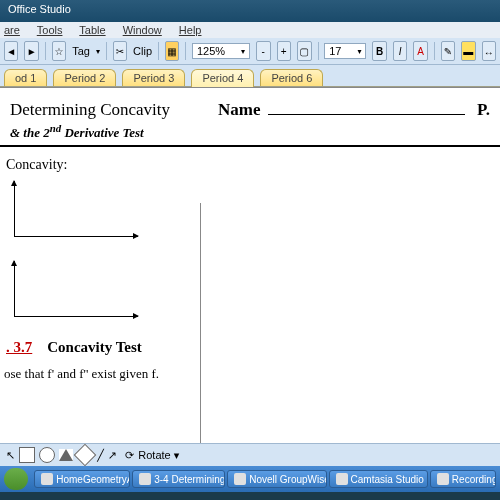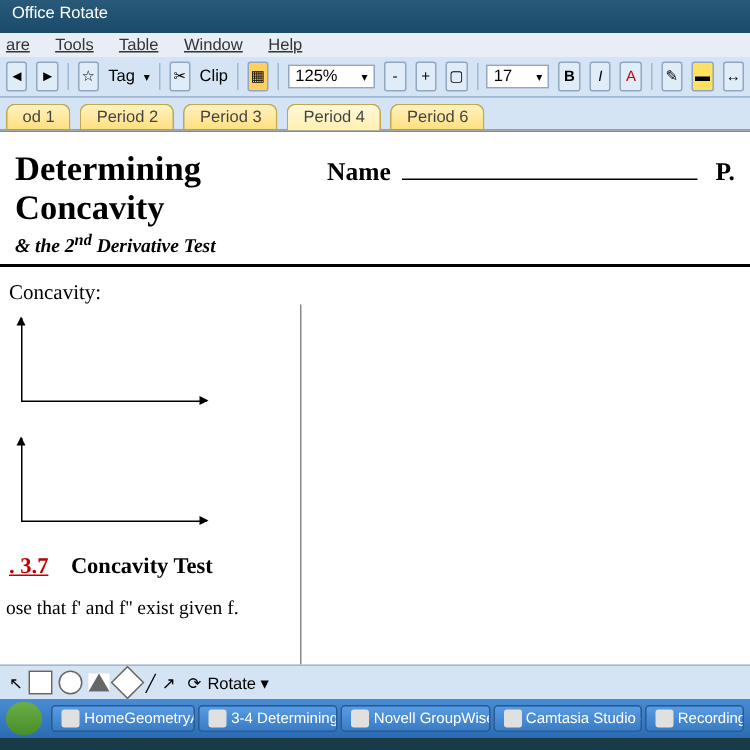--- a/index.html
+++ b/index.html
@@ -9,21 +9,21 @@
 .toolbar{background:#d4e4f4;padding:3px 4px;display:flex;align-items:center;gap:6px;border-bottom:1px solid #a0b8d0;flex-wrap:nowrap;overflow:hidden}
 .toolbar .btn{width:18px;height:18px;background:#e0ecf8;border:1px solid #90a8c0;border-radius:2px;display:inline-flex;align-items:center;justify-content:center;font-size:10px}
 .toolbar .sep{width:1px;height:18px;background:#a0b8d0}
 .toolbar .combo{border:1px solid #90a8c0;background:#fff;padding:1px 4px;font-size:11px;display:flex;align-items:center;gap:16px}
 .tabstrip{background:#d4e4f4;padding:4px 4px 0;display:flex;gap:6px;border-bottom:1px solid #a0a088}
 .tab{background:linear-gradient(#fff2c0,#ffe080);border:1px solid #c0a850;border-bottom:none;border-radius:6px 6px 0 0;padding:2px 10px;font-size:11px;color:#444}
 .tab.active{background:linear-gradient(#fff8d8,#fff0b0);padding-bottom:3px;margin-bottom:-1px}
 .page{background:#fff;height:355px;position:relative;overflow:hidden;border-top:1px solid #888}
 .doc{font-family:'Times New Roman',serif;color:#000;padding:12px 0 0 0}
 .title-row{display:flex;align-items:baseline;padding:0 10px}
-.doc-title{font-size:23px;font-weight:bold;width:190px}
+.doc-title{font-size:17px;font-weight:normal;width:190px}
 .name-label{font-size:17px;font-weight:bold;margin-left:18px}
 .name-line{border-bottom:1px solid #000;flex:1;margin:0 8px;height:14px}
 .p-label{font-size:17px;font-weight:bold;margin-left:4px}
 .subtitle{font-style:italic;font-weight:bold;font-size:13px;margin:2px 0 0 10px}
 .hr{border-top:2px solid #000;margin:4px 0 10px 0}
 .hw{color:#c00000;font-style:italic;font-size:13px;margin:6px 0 14px 4px}
 .label-con{font-weight:normal;font-size:14px;margin:8px 16px 8px 6px}
 .graph{position:relative;width:130px;height:62px;margin-left:8px}
 .axis-y{position:absolute;left:6px;top:0;bottom:6px;width:1px;background:#000}
 .axis-y::before{content:"";position:absolute;top:-4px;left:-3px;border:3px solid transparent;border-bottom:6px solid #000}
@@ -37,21 +37,21 @@
 .bottom-tb .shape{width:14px;height:14px;border:1px solid #666;background:#fff}
 .taskbar{background:linear-gradient(#4a8cd4,#2a6cb4);height:26px;display:flex;align-items:center;padding:0 4px;gap:2px}
 .task{background:linear-gradient(#5a9ce4,#3a7cc4);border:1px solid #2a5c94;border-radius:3px;padding:2px 6px;color:#fff;font-size:10px;display:flex;align-items:center;gap:3px;max-width:90px;overflow:hidden;white-space:nowrap}
 .task .ico{width:12px;height:12px;background:#e0e0e0;border-radius:2px;flex-shrink:0}
 .start{width:32px;height:22px;background:linear-gradient(#6aae4a,#4a8e2a);border-radius:11px;margin-right:4px}
 .arrow-down{font-size:8px}
 </style>
 </head>
 <body>
 
-<div class="titlebar"><span>Office Rotate</span></div>
+<div class="titlebar"><span>Office Studio</span></div>
 
 <div class="menubar">
 <span>are</span>
 <span>Tools</span>
 <span>Table</span>
 <span>Window</span>
 <span>Help</span>
 </div>
 
 <div class="toolbar">

